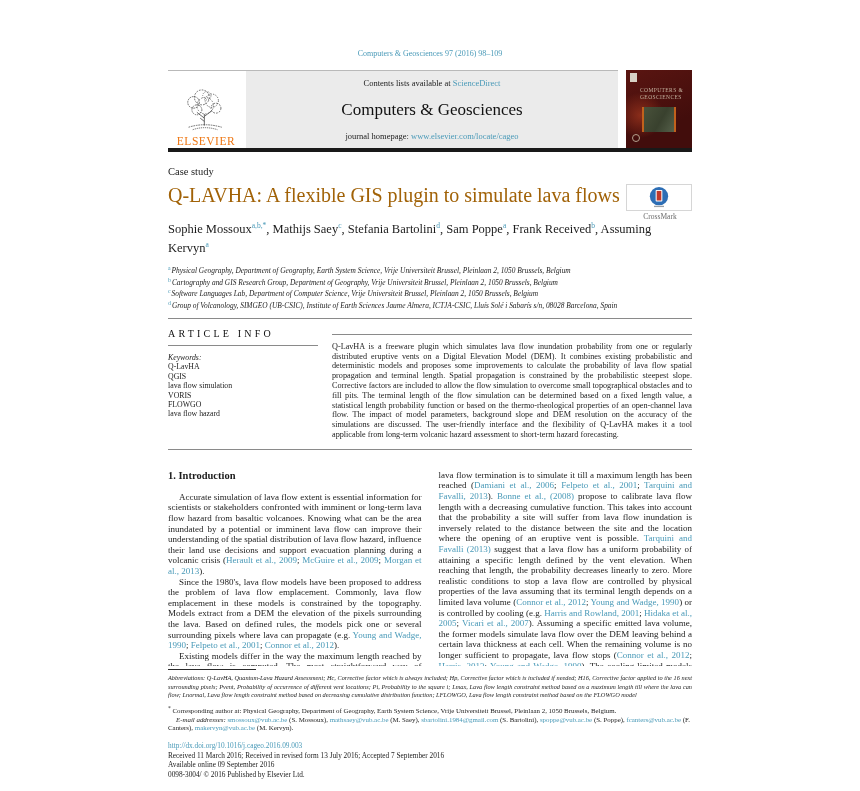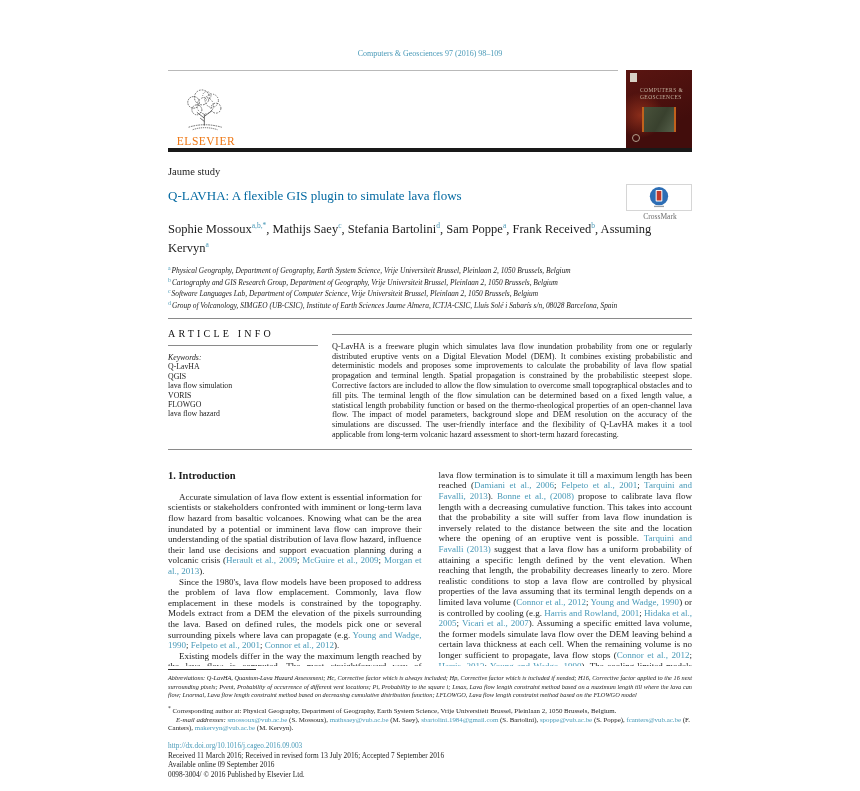--- a/index.html
+++ b/index.html
@@ -25,21 +25,21 @@
       linear-gradient(155deg, #5a1511 0%, #420d0c 70%); padding-top:3px; }
   .cover-minilogo { position:absolute; top:3px; left:4px; width:7px; height:9px; background:#d8d2c6; }
   .cover-title { margin-top:14px; padding:0 5px 0 14px; font-size:5.5px; line-height:6.5px; color:#c5b3a0; letter-spacing:0.4px; text-align:left; }
   .cover-map { width:34px; height:25px; margin:7px auto 0; background:linear-gradient(120deg,#49523b 0%, #39412e 55%, #55604a 100%); border-left:2px solid #c2611c; border-right:2px solid #c2611c; }
   .cover-circle { position:absolute; left:6px; bottom:6px; width:8px; height:8px; border:1px solid #b3a08c; border-radius:50%; }
   .black-rule { height:3.5px; background:#191919; }
 
   
   .case-study { margin-top:14px; font-size:10.5px; }
   .title-row { display:flex; align-items:flex-start; margin-top:7px; }
-  .article-title { font-size:13px; line-height:23px; color:#0369a1; flex:1; }
+  .article-title { font-size:20px; line-height:23px; color:#a16207; flex:1; }
   .crossmark { width:66px; height:27px; border:1px solid #d6d6d6; background:#fff; display:flex; align-items:center; padding:1px 3px; margin-left:6px;flex-direction:column; }
   .crossmark-label { font-size:7.5px; color:#6a6a6a; margin-left:2px; }
 
   .authors { margin-top:7px; font-size:12.5px; line-height:15.5px; }
   .authors sup { font-size:7.5px; color:#4a9ab8; }
   .affils { margin-top:7px; }
   .affil { font-size:7.4px; line-height:9.3px; font-style:italic; }
   .affil sup { font-style:normal; font-size:5.8px; color:#4a9ab8; margin-right:1px; }
 
   .rule-thin { border-top:1px solid #8a8a8a; margin-top:7px; }
@@ -91,31 +91,36 @@
             <circle cx="47" cy="29" r="6" stroke-dasharray="2 1.5"></circle>
             <circle cx="24" cy="31" r="6" stroke-dasharray="1.5 1"></circle>
             <circle cx="36" cy="14" r="5" stroke-dasharray="1 1.5"></circle>
             <path d="M33 36 L33 50 M33 41 L24 34 M33 39 L42 32 M33 45 L28 41"></path>
             <path d="M14 52 Q33 46 54 52" stroke-dasharray="2 1"></path>
             <path d="M19 55 Q33 50 49 55" stroke-dasharray="1.5 1"></path>
           </svg>
         </span>
         <div class="elsevier-word">ELSEVIER</div>
       </div>
+      <div class="gray-box">
+        <div class="contents-line"><span>Contents lists available at </span><span class="tlink">ScienceDirect</span></div>
+        <div class="journal-title">Computers &amp; Geosciences</div>
+        <div class="homepage-line"><span>journal homepage: </span><span class="tlink">www.elsevier.com/locate/cageo</span></div>
+      </div>
     </div>
     <div class="cover">
       <div class="cover-minilogo"></div>
       <div class="cover-title">COMPUTERS &amp; GEOSCIENCES</div>
       <div class="cover-map"></div>
       <div class="cover-circle"></div>
     </div>
   </div>
   <div class="black-rule"></div>
 
-  <div class="case-study">Jaume study</div>
+  <div class="case-study">Case study</div>
 
   <div class="title-row">
     <div class="article-title">Q-LAVHA: A flexible GIS plugin to simulate lava flows</div>
     <div class="crossmark">
       <span>
         <svg width="20" height="22" viewBox="0 0 24 26">
           <circle cx="12" cy="12" r="11" fill="#2d6eb5"></circle>
           <rect x="8" y="4.5" width="8" height="14" rx="1" fill="#ffffff"></rect>
           <rect x="9.2" y="5.7" width="5.6" height="11.5" fill="#c0392b"></rect>
           <rect x="6" y="23.5" width="12" height="1.6" fill="#9aa0a6"></rect>

